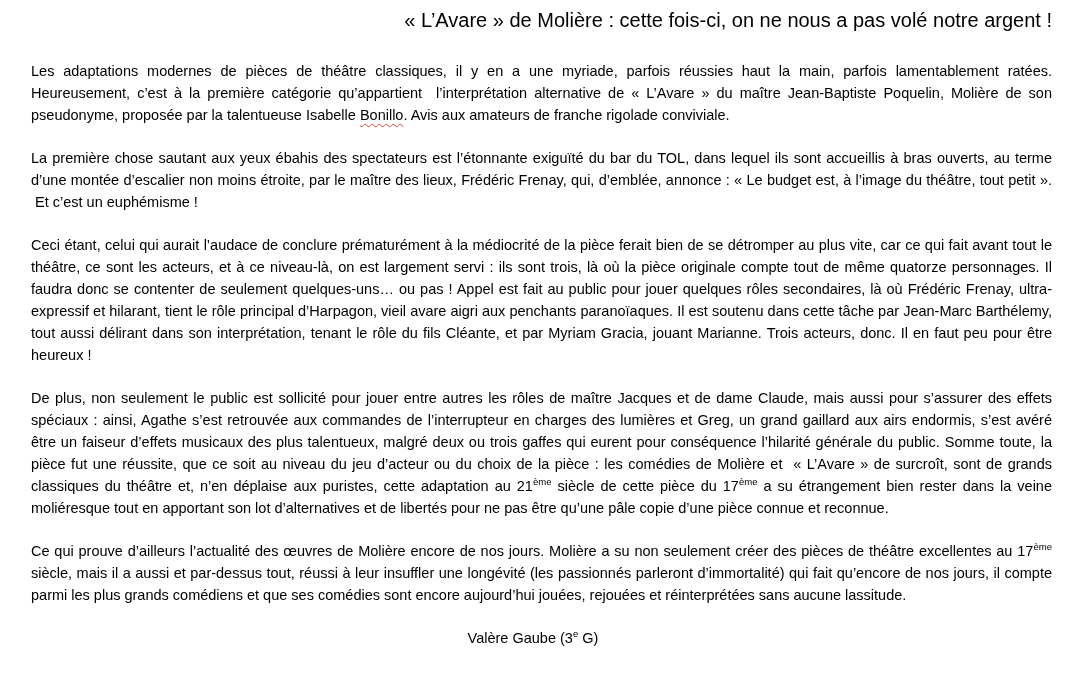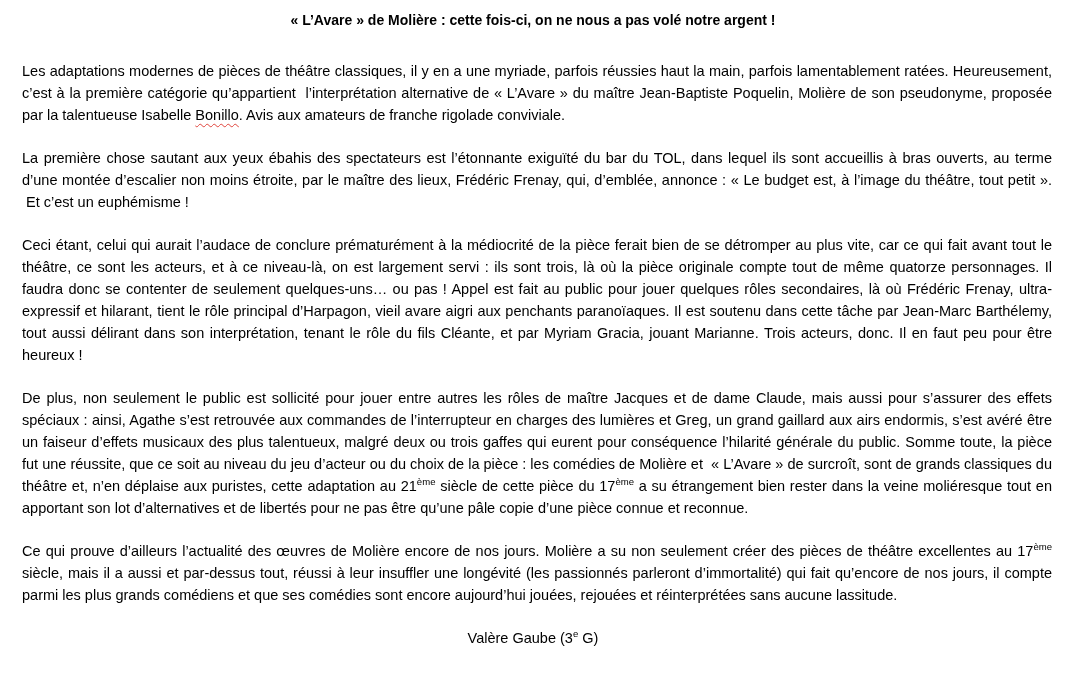--- a/index.html
+++ b/index.html
@@ -17,28 +17,28 @@
     width: 1066px;
     height: 692px;
     overflow: hidden;
     color: var(--text-color);
     font-family: "Liberation Sans", "DejaVu Sans", sans-serif;
     font-size: 14.5px;
     line-height: 22px;
     padding: 9px 14px 0 14px;
   }
   .title {
-    font-size: 14px;
-    font-weight: bold;
+    font-size: 20px;
+    font-weight: normal;
     margin: 0 0 29px 0;
-    text-align: center;
+    text-align: right;
   }
   .para {
     text-align: justify;
-    margin: 0 0 21px 8px;
+    margin: 0 0 21px 17px;
   }
   .signature {
     margin: 0;
     text-align: center;
   }
   sup {
     font-size: 0.66em;
     line-height: 0;
     vertical-align: super;
   }

